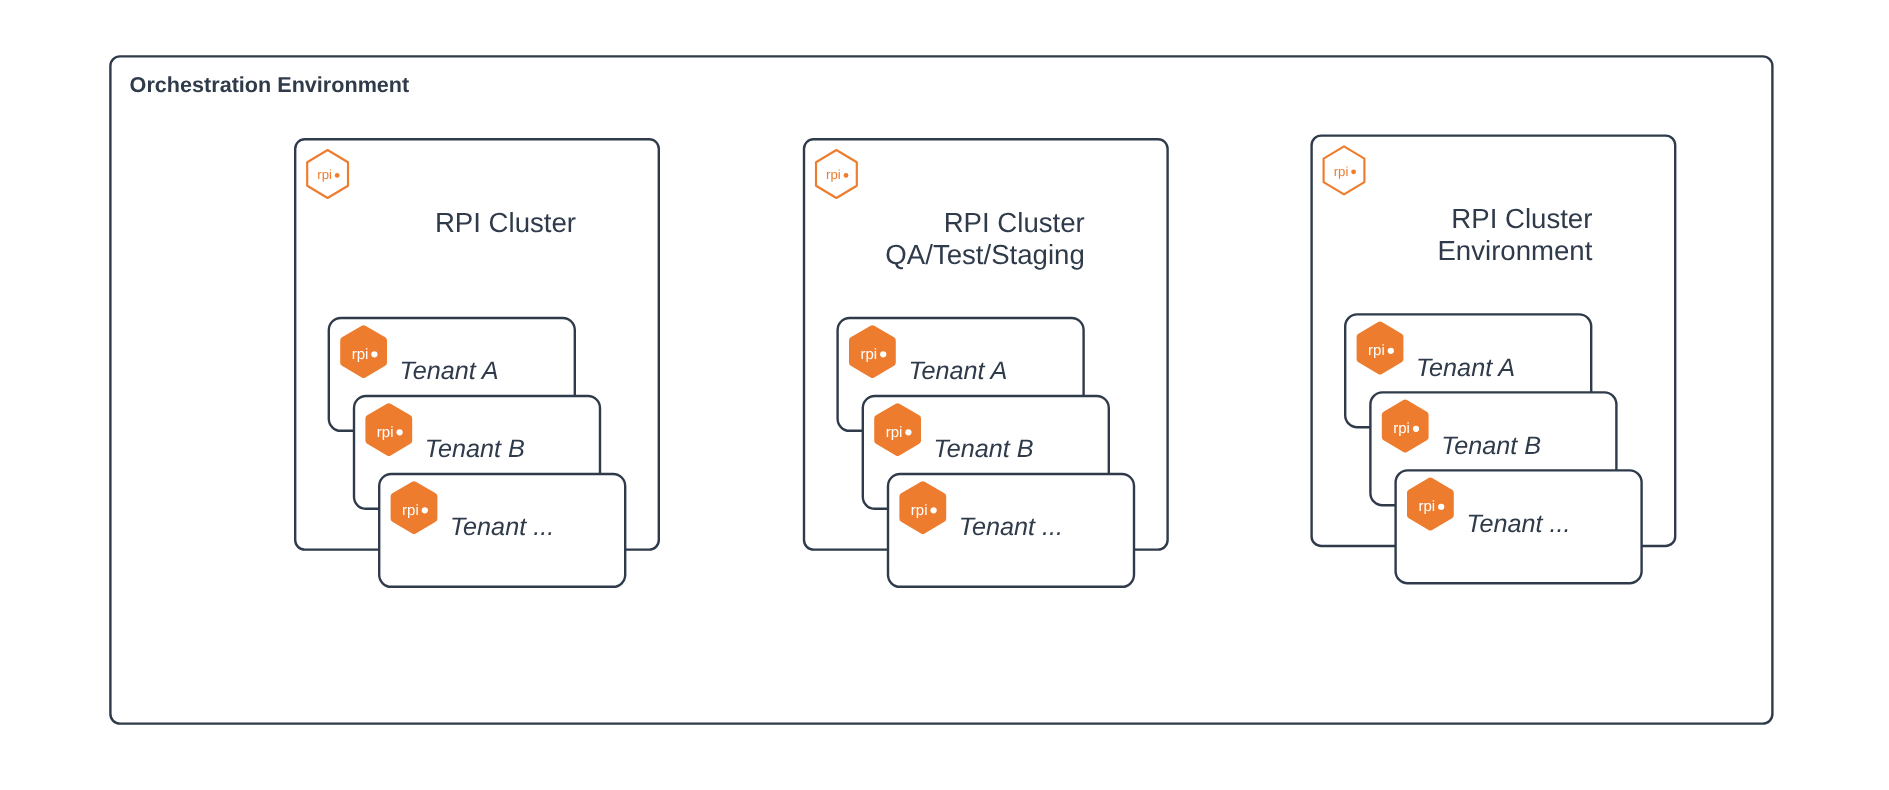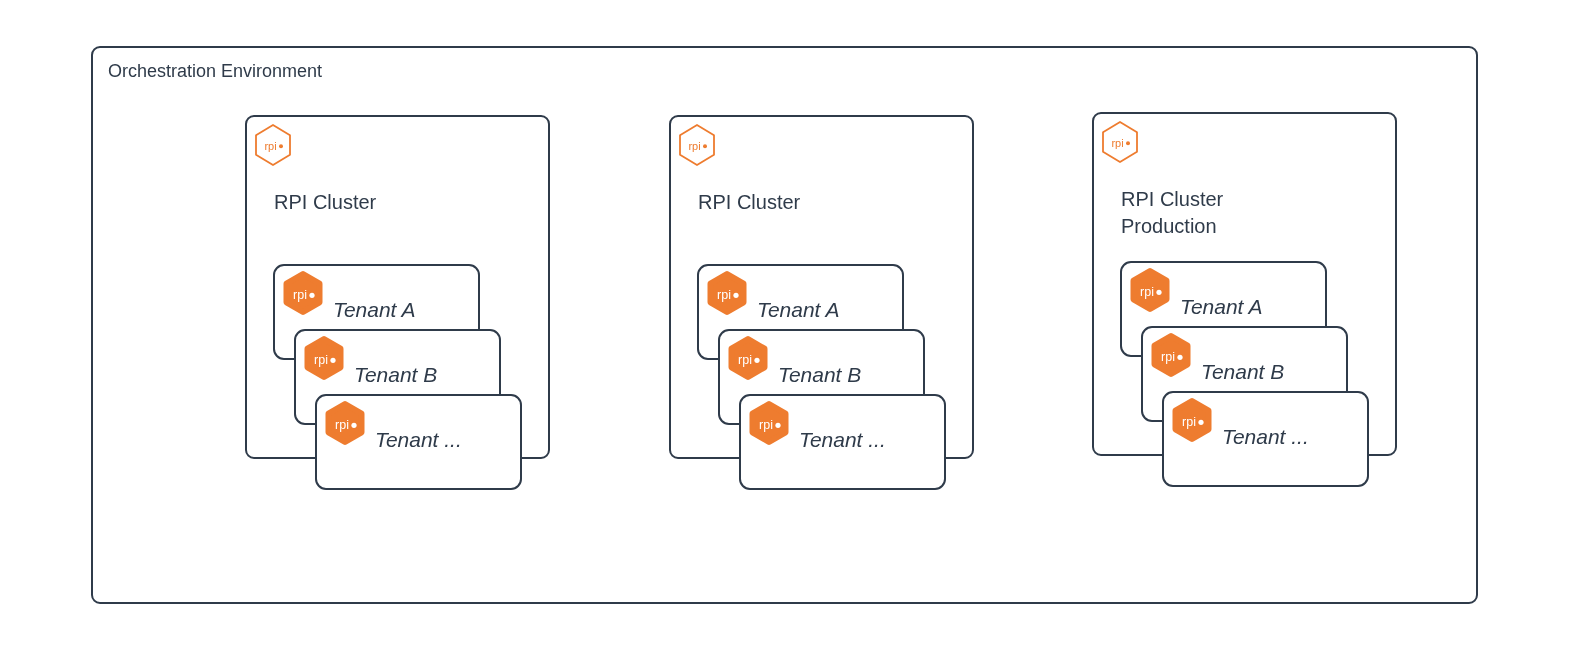--- a/index.html
+++ b/index.html
@@ -26,44 +26,44 @@
     height: 558px;
     border: 2px solid var(--dark);
     border-radius: 9px;
     background: var(--bg);
   }
   .diagram-title {
     position: absolute;
     left: 108px;
     top: 61px;
     font-size: 18px;
-    font-weight: normal;
+    font-weight: bold;
     color: var(--dark);
     white-space: nowrap;
   }
   .cluster {
     position: absolute;
     width: 305px;
     height: 344px;
     border: 2px solid var(--dark);
     border-radius: 9px;
     background: var(--bg);
   }
   .cluster-icon {
     position: absolute;
     left: 7px;
     top: 6px;
   }
   .cluster-title {
     position: absolute;
     left: 27px;
-    top: 72px;
+    top: 55px;
     width: 206px;
-    text-align: left;
-    font-size: 20px;
+    text-align: right;
+    font-size: 23px;
     line-height: 27px;
     color: var(--dark);
   }
   .tenant {
     position: absolute;
     width: 207px;
     height: 96px;
     border: 2px solid var(--dark);
     border-radius: 11px;
     background: var(--bg);
@@ -132,20 +132,21 @@
 </div>
 
 <div class="cluster" style="left:669px; top:115px;">
   <svg class="cluster-icon" width="38" height="44" viewBox="0 0 38 44">
     <polygon points="19,2 36,12.2 36,31.8 19,42 2,31.8 2,12.2" fill="#ffffff" stroke="#ee7c2f" stroke-width="1.8" stroke-linejoin="round"></polygon>
     <text x="16.5" y="26.5" font-size="11" fill="#ee7c2f" text-anchor="middle">rpi</text>
     <circle cx="27" cy="23.2" r="2" fill="#ee7c2f"></circle>
   </svg>
   <div class="cluster-title">
     <div>RPI Cluster</div>
+    <div>QA/Test/Staging</div>
   </div>
   <div class="tenant t-a">
     <svg class="tenant-icon" width="42" height="46" viewBox="0 0 42 46">
       <polygon points="21,4 37.5,13.7 37.5,32.3 21,42 4.5,32.3 4.5,13.7" fill="#ee7c2f" stroke="#ee7c2f" stroke-width="6" stroke-linejoin="round"></polygon>
       <text x="18" y="29" font-size="12.5" fill="#ffffff" text-anchor="middle">rpi</text>
       <circle cx="30" cy="25.3" r="2.6" fill="#ffffff"></circle>
     </svg>
     <span class="tenant-label">Tenant A</span>
   </div>
   <div class="tenant t-b">
@@ -167,21 +168,21 @@
 </div>
 
 <div class="cluster" style="left:1092px; top:112px;">
   <svg class="cluster-icon" width="38" height="44" viewBox="0 0 38 44">
     <polygon points="19,2 36,12.2 36,31.8 19,42 2,31.8 2,12.2" fill="#ffffff" stroke="#ee7c2f" stroke-width="1.8" stroke-linejoin="round"></polygon>
     <text x="16.5" y="26.5" font-size="11" fill="#ee7c2f" text-anchor="middle">rpi</text>
     <circle cx="27" cy="23.2" r="2" fill="#ee7c2f"></circle>
   </svg>
   <div class="cluster-title">
     <div>RPI Cluster</div>
-    <div>Production</div>
+    <div>Environment</div>
   </div>
   <div class="tenant t-a">
     <svg class="tenant-icon" width="42" height="46" viewBox="0 0 42 46">
       <polygon points="21,4 37.5,13.7 37.5,32.3 21,42 4.5,32.3 4.5,13.7" fill="#ee7c2f" stroke="#ee7c2f" stroke-width="6" stroke-linejoin="round"></polygon>
       <text x="18" y="29" font-size="12.5" fill="#ffffff" text-anchor="middle">rpi</text>
       <circle cx="30" cy="25.3" r="2.6" fill="#ffffff"></circle>
     </svg>
     <span class="tenant-label">Tenant A</span>
   </div>
   <div class="tenant t-b">

